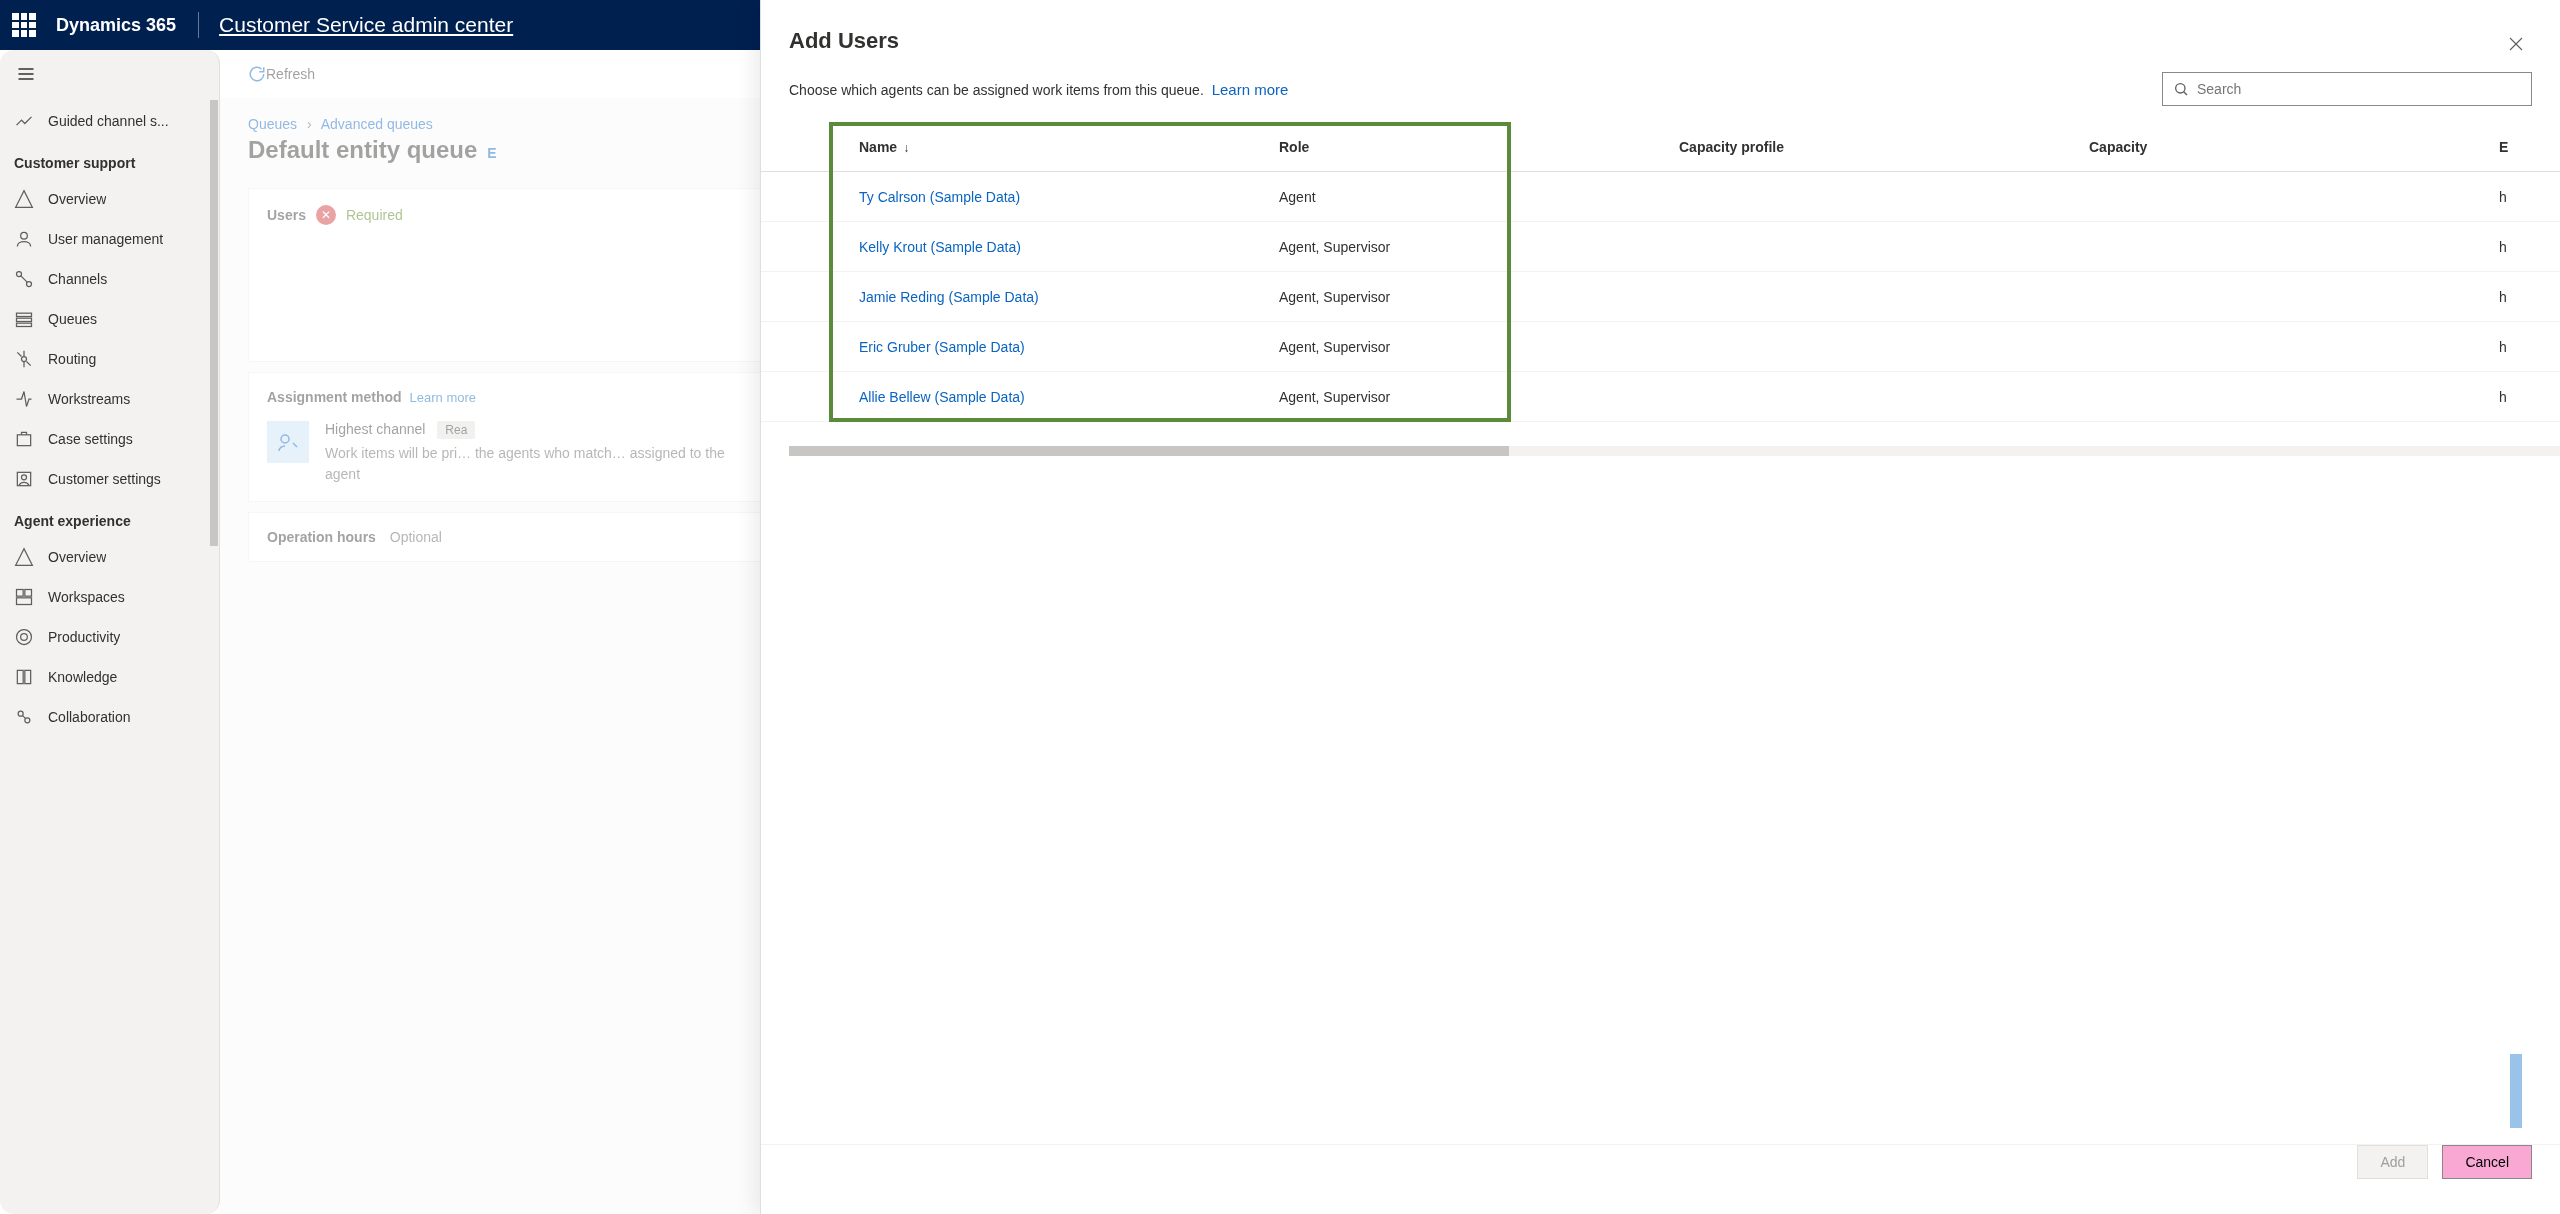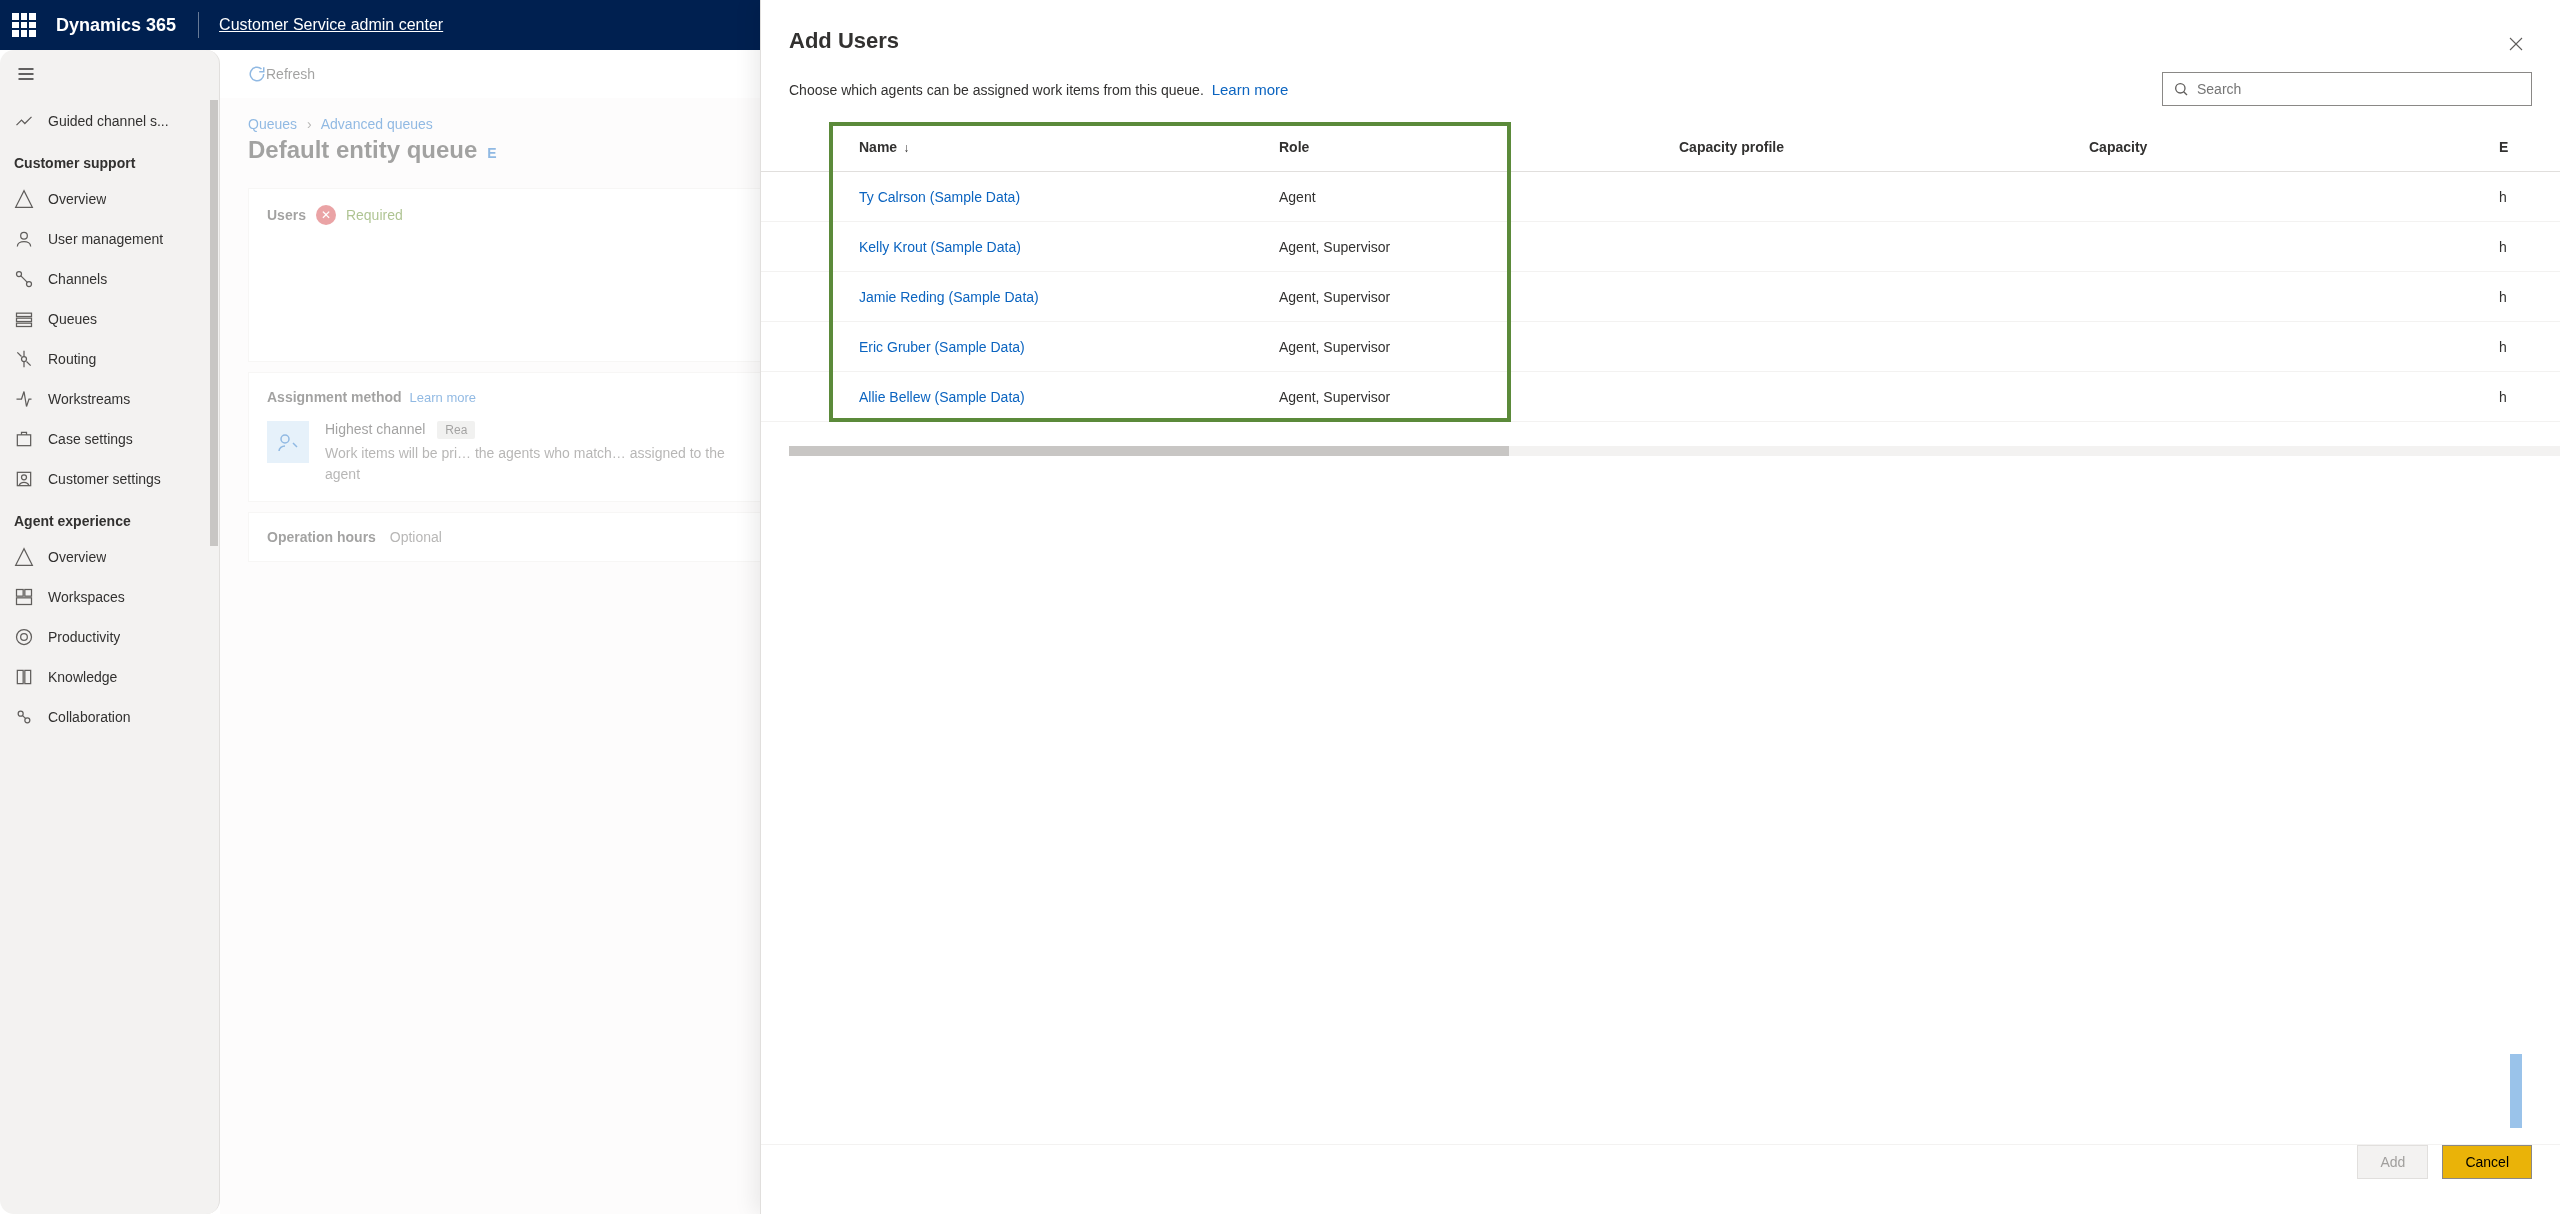--- a/index.html
+++ b/index.html
@@ -24,21 +24,21 @@
   padding: 0 12px;
 }
 .waffle {
   width: 24px; height: 24px;
   display: grid; grid-template-columns: repeat(3,1fr); grid-template-rows: repeat(3,1fr);
   gap: 2px; margin-right: 20px; cursor: pointer;
 }
 .waffle span { background: #fff; }
 .brand { font-size: 18px; font-weight: 600; margin-right: 22px; }
 .divider-v { width: 1px; height: 26px; background: rgba(255,255,255,0.4); margin-right: 20px; }
-.app-name { font-size: 16px; color: #fff; text-decoration: underline; }
+.app-name { font-size: 21px; color: #fff; text-decoration: underline; }
 
 
 .leftnav {
   position: absolute;
   top: 50px; left: 0;
   width: 220px;
   height: calc(100% - 50px);
   background: #f3f2f1;
   border-right: 1px solid #e1dfdd;
   overflow: hidden;
@@ -113,21 +113,21 @@
 .td-row .name{color:#0b64c0;cursor:pointer;}
 .td-row .role{color:#323130;}
 .highlight-box{
   position:absolute;
   border:4px solid #5b8a3a;
   pointer-events:none;
 }
 .hscroll{position:absolute;left:28px;right:28px;height:10px;background:#f3f2f1;}
 .hscroll .thumb{height:100%;width:40%;background:#c8c6c4;}
 .panel-footer{height:70px;border-top:1px solid #f3f2f1;display:flex;justify-content:flex-end;align-items:flex-start;padding:0 28px;gap:14px;}
-.btn{height:34px;padding:0 22px;font-size:14px;border:1px solid #8a8886;background:#eab308;cursor:pointer;}
+.btn{height:34px;padding:0 22px;font-size:14px;border:1px solid #8a8886;background:#f9a8d4;cursor:pointer;}
 .btn.primary{background:#f3f2f1;color:#a19f9d;border-color:#e1dfdd;cursor:default;}
 .link{color:#0b64c0;text-decoration:none;}
 
 
 .edge-bar{position:absolute;right:38px;bottom:86px;width:12px;height:74px;background:#9ac3ea;}
 </style>
 </head>
 <body>
 
 <div class="topbar">

